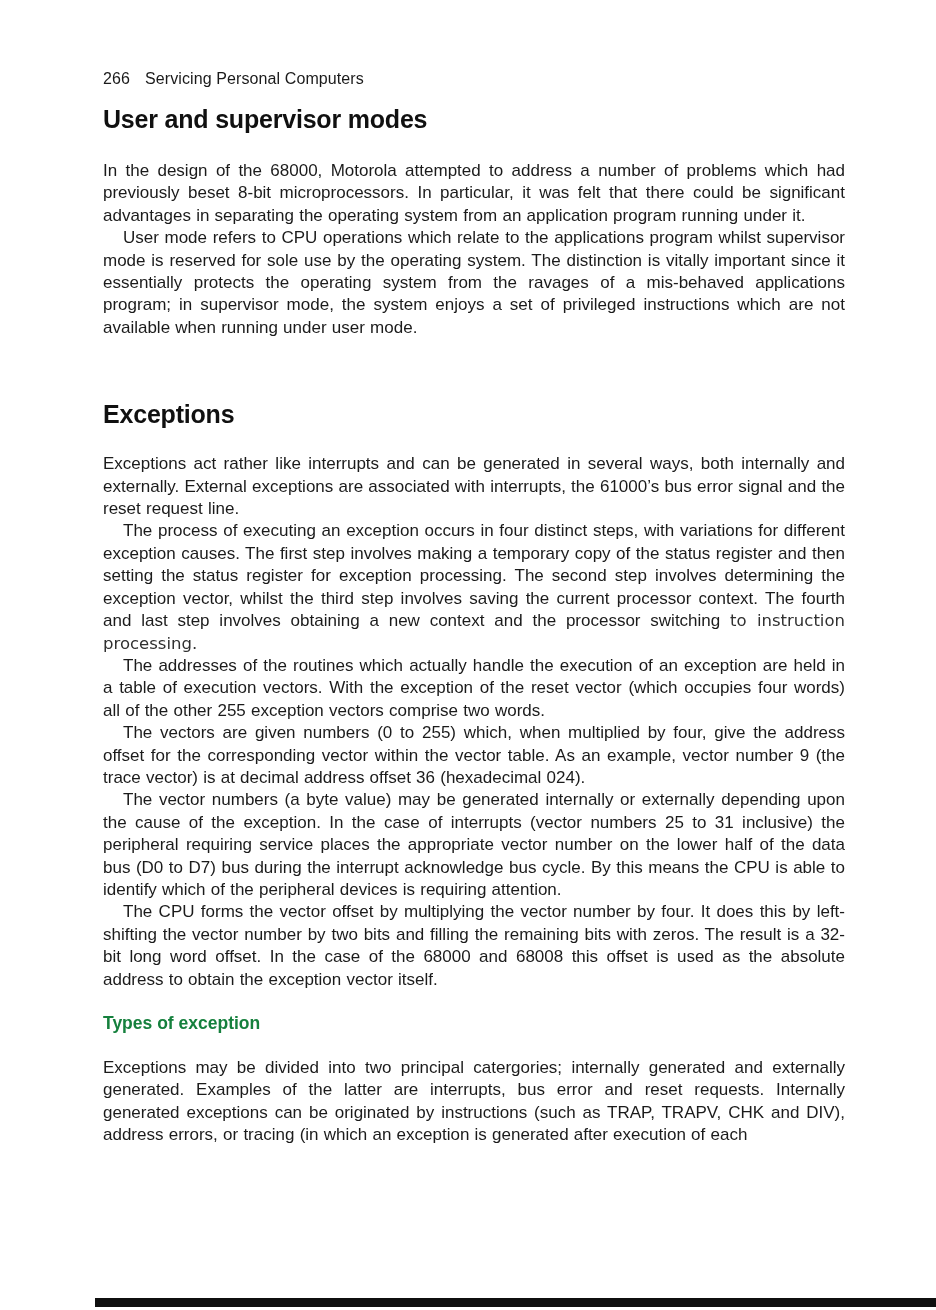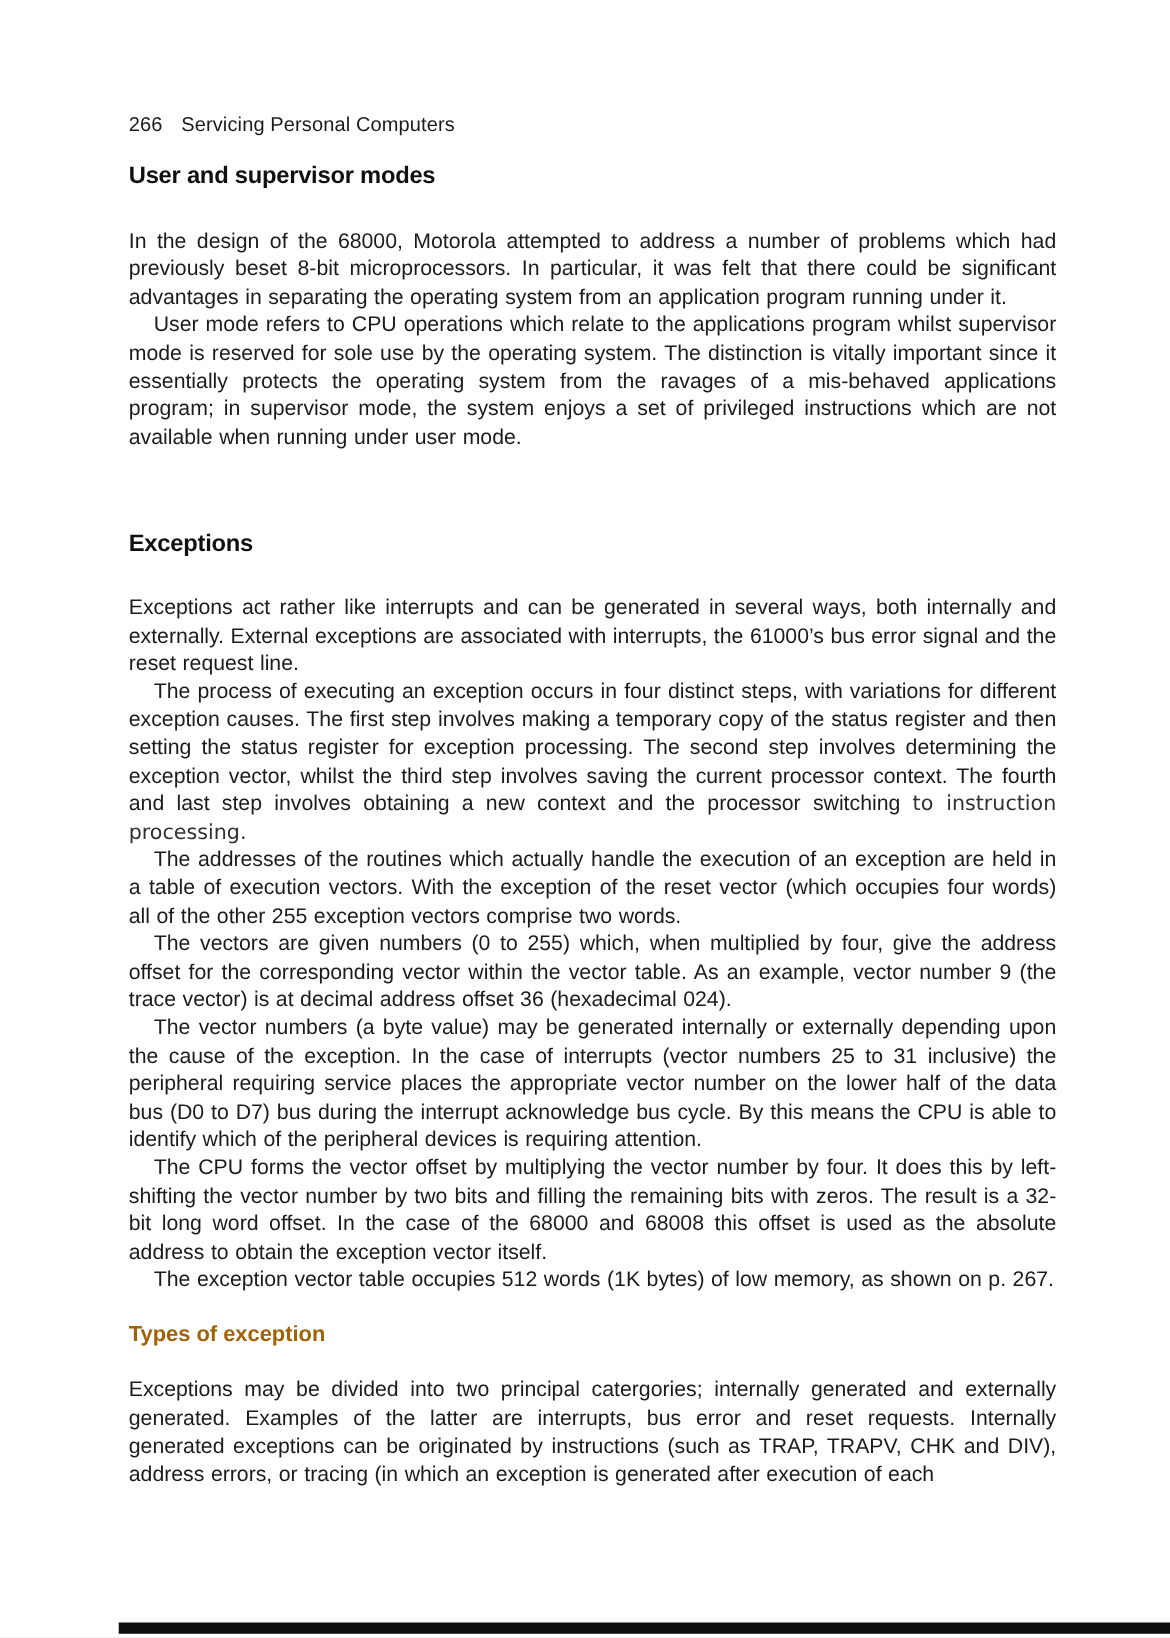--- a/index.html
+++ b/index.html
@@ -10,44 +10,44 @@
     background: #ffffff;
     overflow: hidden;
     font-family: "Liberation Sans", sans-serif;
     color: #161616;
   }
   .content {
     position: absolute;
     left: 103px;
     top: 0;
     width: 742px;
-    padding-top: 92px;
+    padding-top: 70px;
   }
   .running-header {
     font-size: 16px;
     line-height: 18px;
     color: #1a1a1a;
     letter-spacing: 0.1px;
   }
   .running-header .page-num { display: inline-block; min-width: 42px; }
   h1.sec-heading {
-    font-size: 19px;
+    font-size: 25px;
     line-height: 30px;
     font-weight: bold;
     letter-spacing: -0.2px;
     margin: 16px 0 26px 0;
     color: #101010;
   }
   h1.sec-heading.second { margin-top: 60px; margin-bottom: 24px; }
   h2.sub-heading {
     font-size: 17.5px;
     line-height: 22px;
     font-weight: bold;
     margin: 21px 0 23px 0;
-    color: #a16207;
+    color: #15803d;
   }
   p.body-para {
     font-size: 17px;
     line-height: 22.4px;
     margin: 0;
     text-align: justify;
     color: #1b1b1b;
     word-spacing: 0.5px;
   }
   p.body-para.indent { text-indent: 20px; }
@@ -83,21 +83,20 @@
     <h1 class="sec-heading second">Exceptions</h1>
 
     <p class="body-para">Exceptions act rather like interrupts and can be generated in several ways, both internally and externally. External exceptions are associated with interrupts, the 61000’s bus error signal and the reset request line.</p>
     <p class="body-para indent">
       <span>The process of executing an exception occurs in four distinct steps, with variations for different exception causes. The first step involves making a temporary copy of the status register and then setting the status register for exception processing. The second step involves determining the exception vector, whilst the third step involves saving the current processor context. The fourth and last step involves obtaining a new context and the processor switching </span><span class="retouched-line">to instruction processing.</span>
     </p>
     <p class="body-para indent">The addresses of the routines which actually handle the execution of an exception are held in a table of execution vectors. With the exception of the reset vector (which occupies four words) all of the other 255 exception vectors comprise two words.</p>
     <p class="body-para indent">The vectors are given numbers (0 to 255) which, when multiplied by four, give the address offset for the corresponding vector within the vector table. As an example, vector number 9 (the trace vector) is at decimal address offset 36 (hexadecimal 024).</p>
     <p class="body-para indent">The vector numbers (a byte value) may be generated internally or externally depending upon the cause of the exception. In the case of interrupts (vector numbers 25 to 31 inclusive) the peripheral requiring service places the appropriate vector number on the lower half of the data bus (D0 to D7) bus during the interrupt acknowledge bus cycle. By this means the CPU is able to identify which of the peripheral devices is requiring attention.</p>
     <p class="body-para indent">The CPU forms the vector offset by multiplying the vector number by four. It does this by left-shifting the vector number by two bits and filling the remaining bits with zeros. The result is a 32-bit long word offset. In the case of the 68000 and 68008 this offset is used as the absolute address to obtain the exception vector itself.</p>
-    <p class="body-para indent">The exception vector table occupies 512 words (1K bytes) of low memory, as shown on p. 267.</p>
 
     <h2 class="sub-heading">Types of exception</h2>
 
     <p class="body-para">Exceptions may be divided into two principal catergories; internally generated and externally generated. Examples of the latter are interrupts, bus error and reset requests. Internally generated exceptions can be originated by instructions (such as TRAP, TRAPV, CHK and DIV), address errors, or tracing (in which an exception is generated after execution of each</p>
 
   </div>
 
   <div class="scan-bar"></div>
 </div>
 

